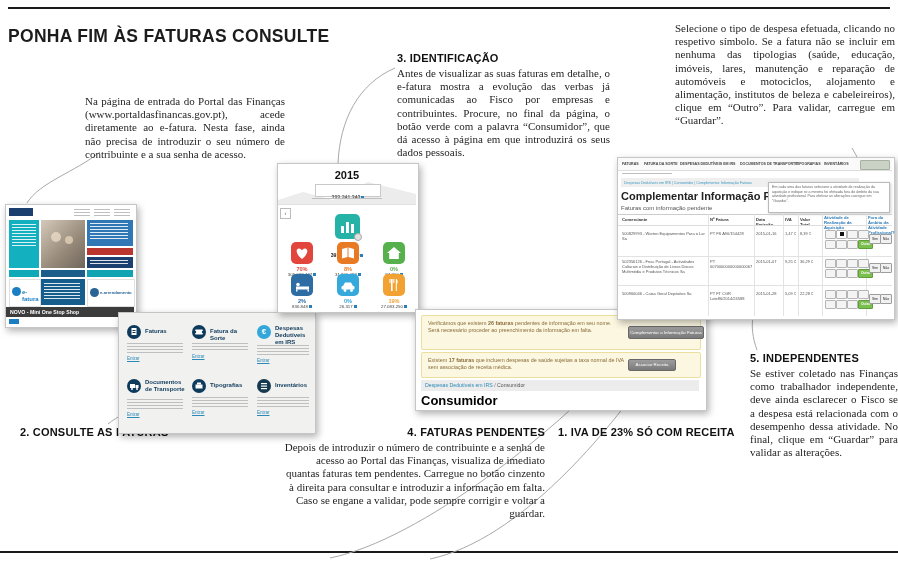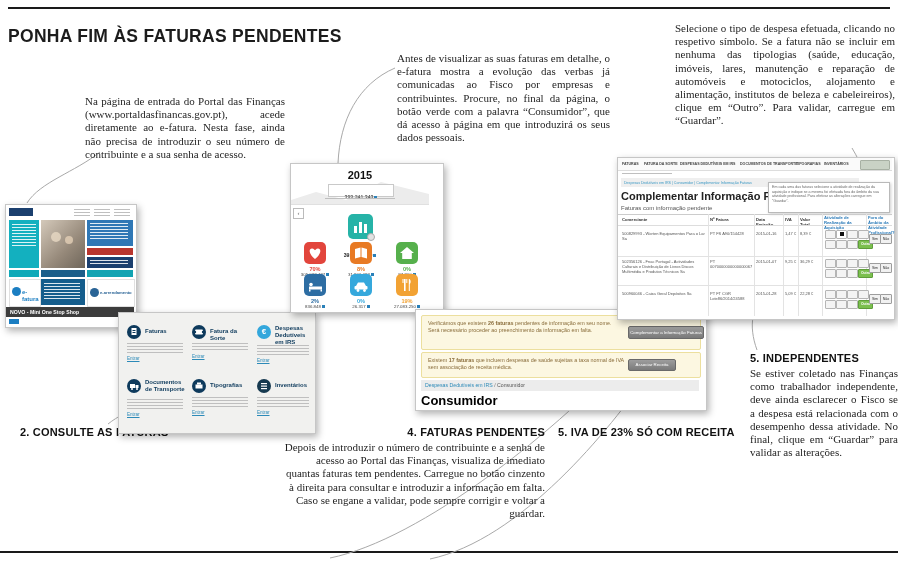--- a/index.html
+++ b/index.html
@@ -43,49 +43,50 @@
   .tile-title{font-weight:bold;font-size:6px;line-height:6.8px;color:#0d3a5c;}
   .entrar{font-size:4.6px;color:#2c8ab8;text-decoration:underline;}
   svg.conn{position:absolute;left:0;top:0;pointer-events:none;}
 </style>
 </head>
 <body>
 
 <div id="canvas">
 
   <div class="rule" style="left:8px;right:8px;top:7px;height:2px;"></div>
-  <div id="page-title">PONHA FIM ÀS FATURAS PENDENTES</div>
+  <div id="page-title">PONHA FIM ÀS FATURAS CONSULTE</div>
   <div class="rule" style="left:0;top:551px;width:898px;height:2px;"></div>
 
   <svg class="conn" width="898" height="561" viewBox="0 0 898 561">
     <path d="M100,152 C75,172 40,182 27,203" stroke="#a9a9a9" fill="none"></path>
     <path d="M108,424 C118,416 128,412 138,406" stroke="#a9a9a9" fill="none"></path>
     <path d="M395,68 C358,84 340,120 338,163" stroke="#a9a9a9" fill="none"></path>
     <path d="M330,558 C420,540 560,430 636,344" stroke="#a9a9a9" fill="none"></path>
     <path d="M430,559 C520,540 610,430 650,371" stroke="#a9a9a9" fill="none"></path>
     <path d="M852,148 C862,165 868,180 870,196" stroke="#a9a9a9" fill="none"></path>
     <path d="M757,350 C748,325 752,305 768,292" stroke="#a9a9a9" fill="none"></path>
     <path d="M697,318 L695,352" stroke="#a9a9a9" fill="none"></path>
   </svg>
 
   <div class="step" style="left:85px;top:95px;width:200px;">
     <div class="step-body">Na página de entrada do Portal das Finanças (www.portaldasfinancas.gov.pt), acede diretamente ao e-fatura. Nesta fase, ainda não precisa de introduzir o seu número de contribuinte e a sua senha de acesso.</div>
   </div>
   <div class="step" style="left:20px;top:426px;width:208px;">
     <div class="step-title">2. CONSULTE AS FATURAS</div>
   </div>
   <div class="step" style="left:397px;top:52px;width:213px;">
+    <div class="step-title">3. IDENTIFICAÇÃO</div>
     <div class="step-body">Antes de visualizar as suas faturas em detalhe, o e-fatura mostra a evolução das verbas já comunicadas ao Fisco por empresas e contribuintes. Procure, no final da página, o botão verde com a palavra “Consumidor”, que dá acesso à página em que introduzirá os seus dados pessoais.</div>
   </div>
   <div class="step right" style="left:282px;top:426px;width:263px;">
     <div class="step-title">4. FATURAS PENDENTES</div>
     <div class="step-body">Depois de introduzir o número de contribuinte e a senha de acesso ao Portal das Finanças, visualiza de imediato quantas faturas tem pendentes. Carregue no botão cinzento à direita para consultar e introduzir a informação em falta. Caso se engane a validar, pode sempre corrigir e voltar a guardar.</div>
   </div>
   <div class="step" style="left:558px;top:426px;width:186px;">
-    <div class="step-title">5. IVA DE 23% SÓ COM RECEITA</div>
+    <div class="step-title">1. IVA DE 23% SÓ COM RECEITA</div>
   </div>
   <div class="step" style="left:675px;top:22px;width:220px;">
     <div class="step-body">Selecione o tipo de despesa efetuada, clicando no respetivo símbolo. Se a fatura não se incluir em nenhuma das tipologias (saúde, educação, imóveis, lares, manutenção e reparação de automóveis e motociclos, alojamento e alimentação, institutos de beleza e cabeleireiros), clique em “Outro”. Para validar, carregue em “Guardar”.</div>
   </div>
   <div class="step" style="left:750px;top:352px;width:148px;">
     <div class="step-title">5. INDEPENDENTES</div>
     <div class="step-body">Se estiver coletado nas Finanças como trabalhador independente, deve ainda esclarecer o Fisco se a despesa está relacionada com o desempenho dessa atividade. No final, clique em “Guardar” para validar as alterações.</div>
   </div>
 
   <div class="shot" style="left:5px;top:204px;width:130px;height:122px;">
@@ -199,21 +200,21 @@
             <rect x="4" y="6.5" width="6" height="1.2" fill="#fff"></rect>
             <rect x="4" y="9" width="6" height="1.2" fill="#fff"></rect>
           </svg>
       </div>
       <div class="tile-title" style="position:absolute;left:18px;top:3px;width:40px;">Inventários</div>
       <div class="abs mline" style="left:0;top:18px;width:52px;height:10px;"></div>
       <div class="entrar abs" style="left:0;top:31px;">Entrar</div>
     </div>
   </div>
 
-  <div class="shot" style="left:290px;top:163px;width:140px;height:148px;padding-left:12px;">
+  <div class="shot" style="left:277px;top:163px;width:140px;height:148px;">
     <svg class="abs" style="left:0;top:10px;" width="138" height="30">
       <polygon points="0,26 25,18 55,26 90,8 138,20 138,30 0,30" fill="#ececec"></polygon>
     </svg>
     <div class="abs" style="left:0;top:5px;width:138px;text-align:center;font-weight:bold;font-size:11px;color:#111;">2015</div>
     <div class="abs" style="left:37px;top:20px;width:64px;height:11px;background:#fff;border:1px solid #c9c9c9;text-align:center;">
       <span class="t5" style="color:#333;">393.241.343</span><span class="chip"></span>
     </div>
     <div class="abs mline" style="left:34px;top:34px;width:70px;height:3px;"></div>
     <div class="abs" style="left:0;top:40px;width:138px;height:1px;background:#e0e0e0;"></div>
     <div class="abs" style="left:2px;top:44px;width:9px;height:9px;border:1px solid #bbb;text-align:center;font-size:6px;line-height:9px;color:#666;">‹</div>

